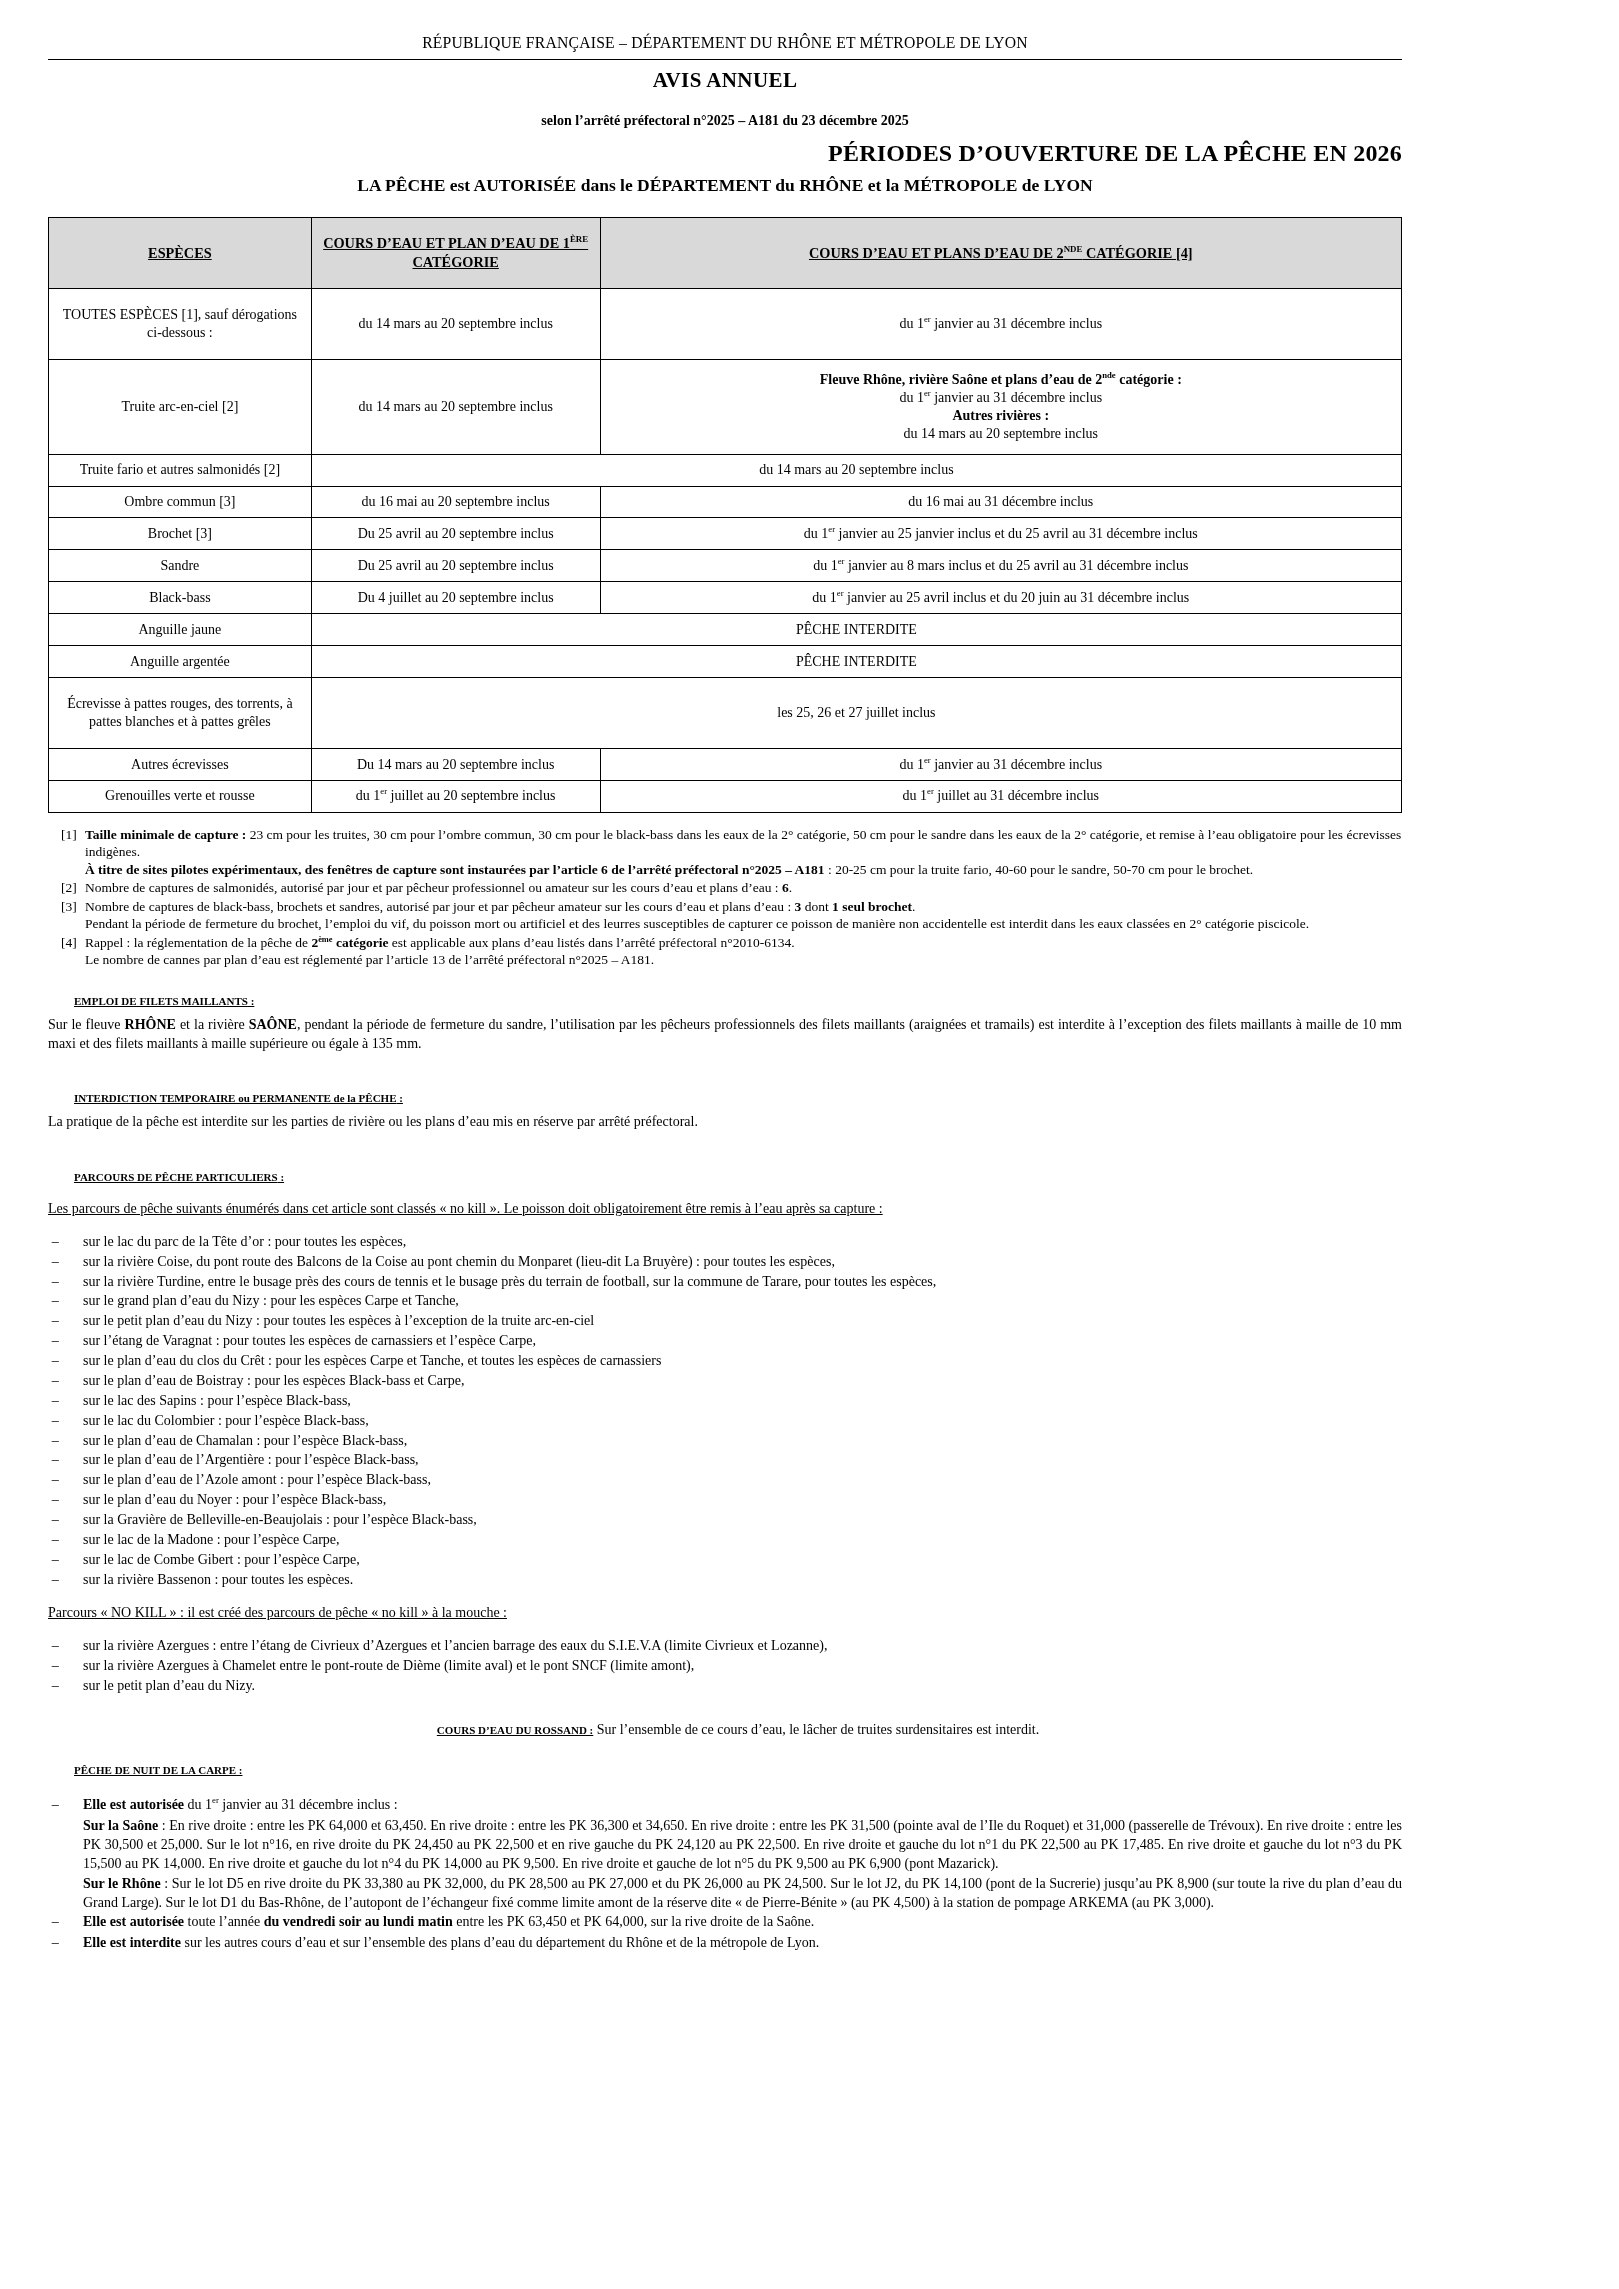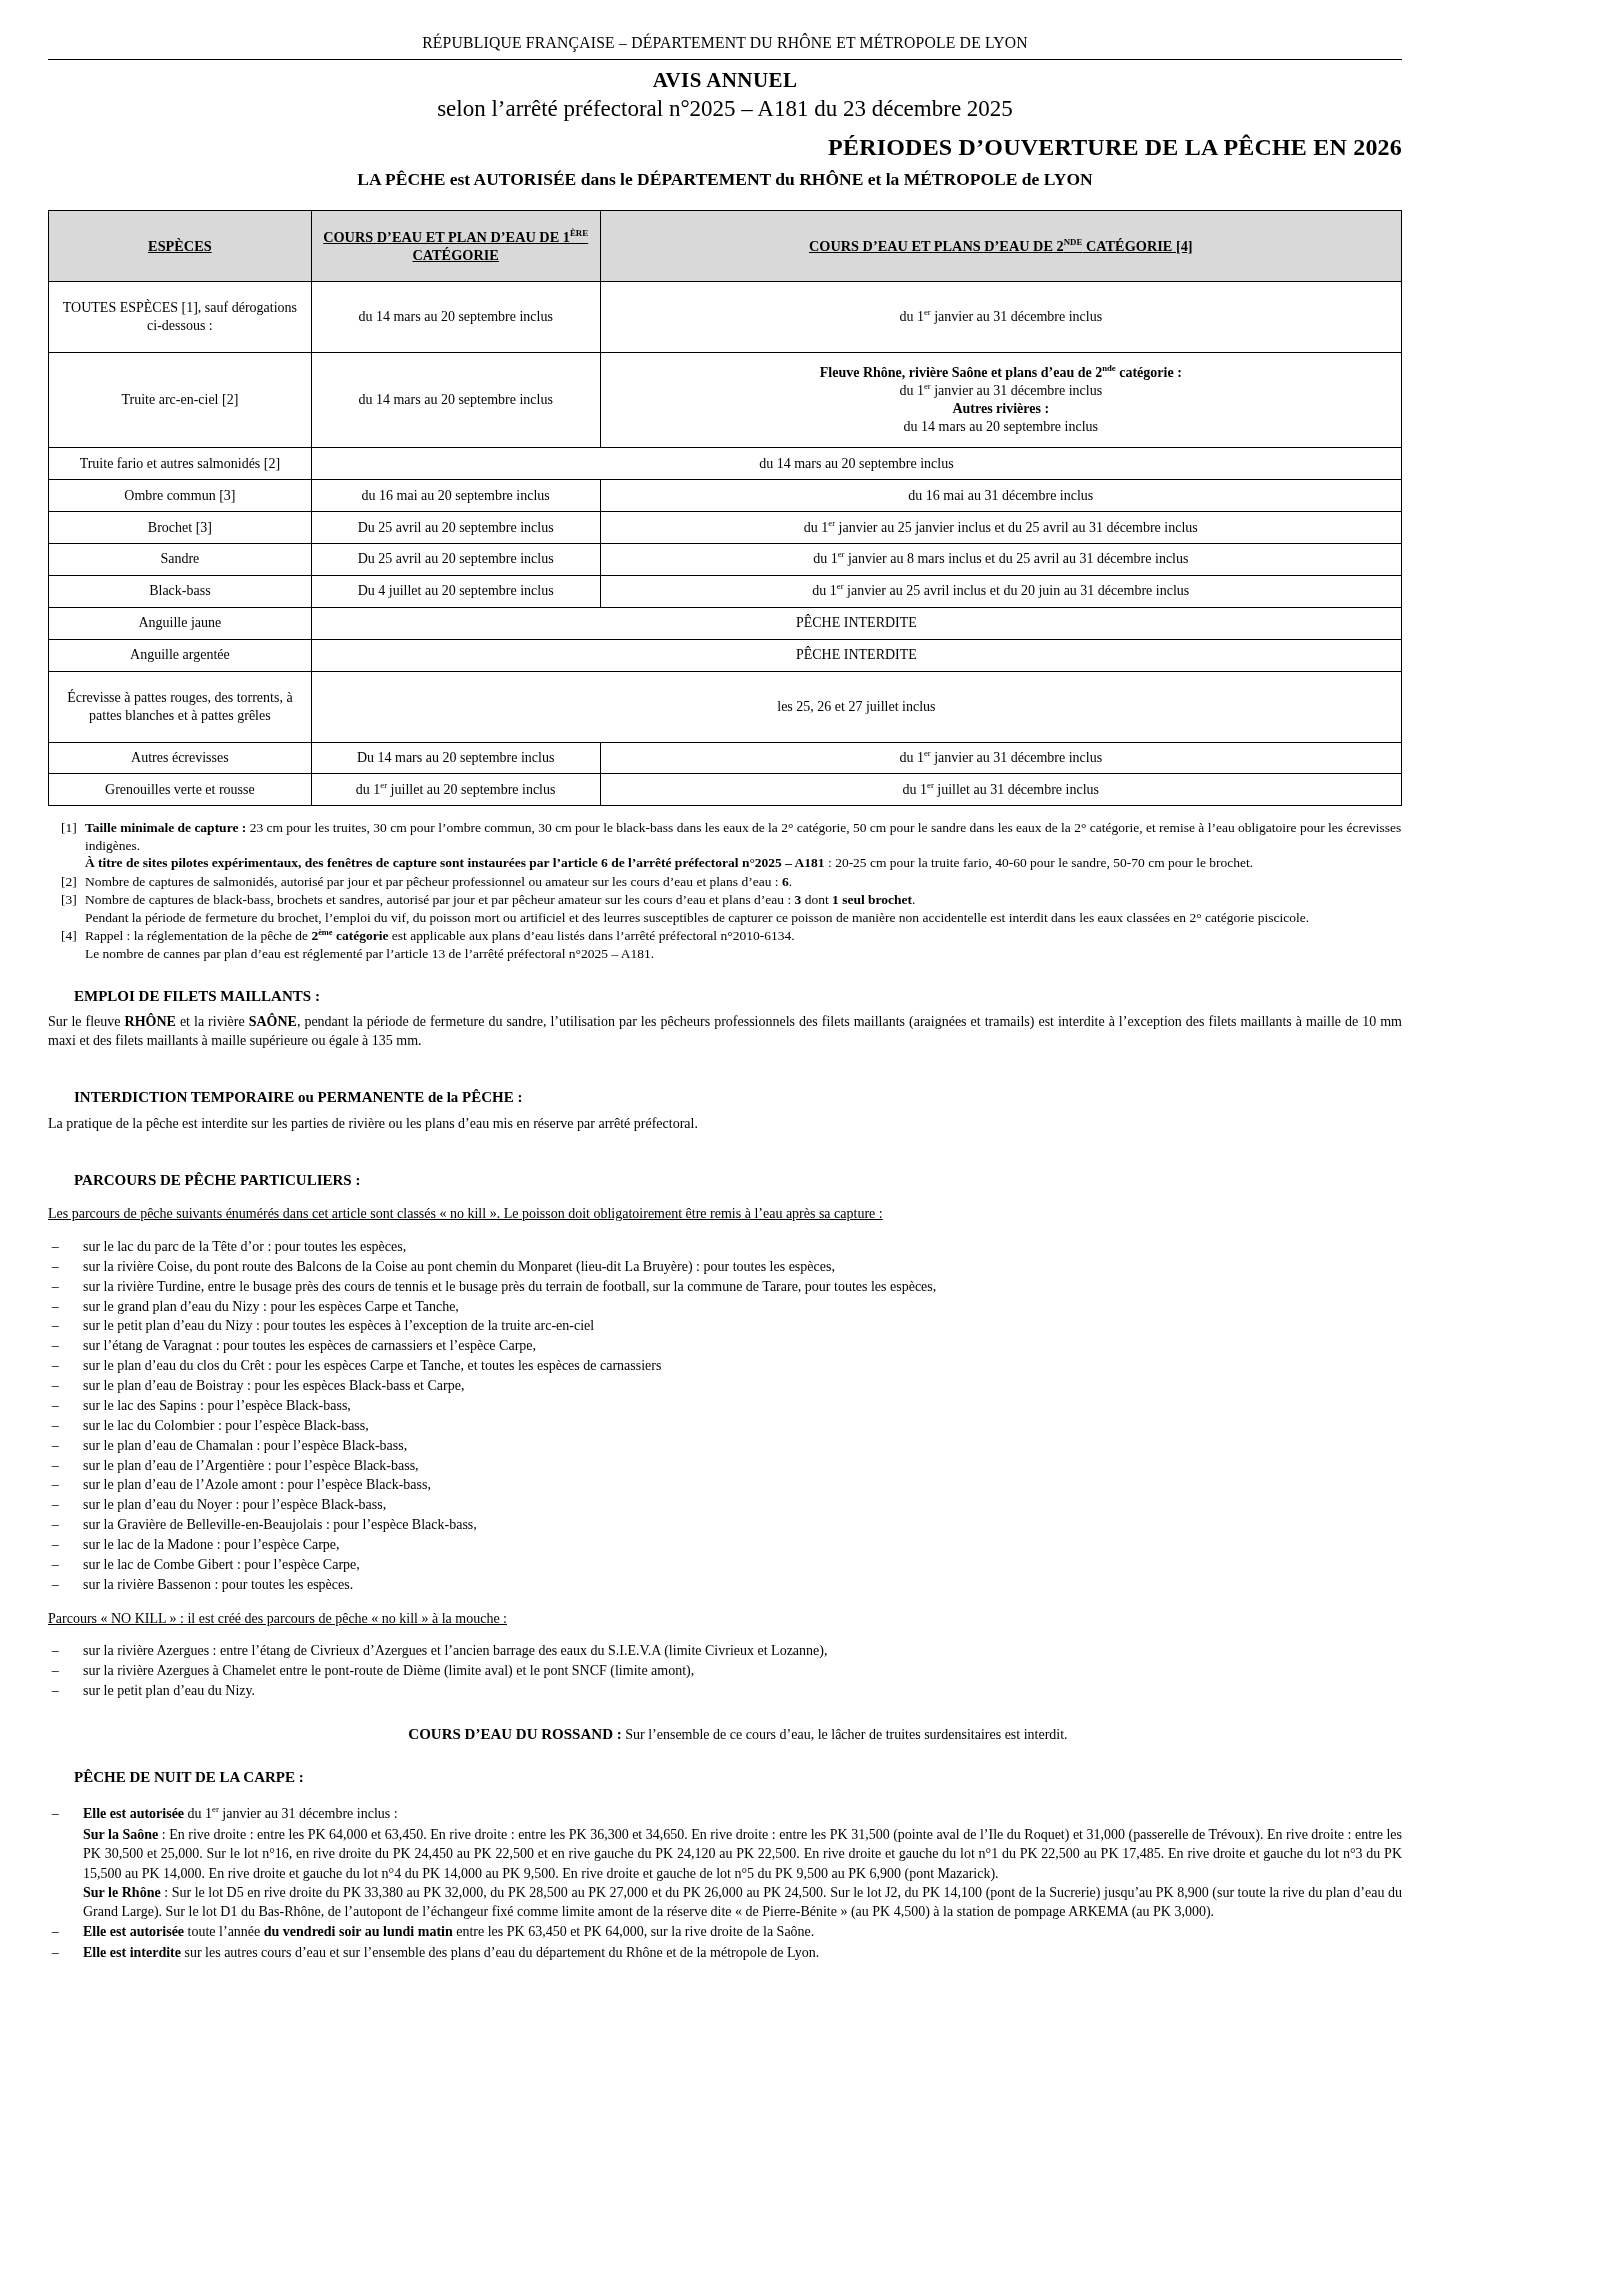--- a/index.html
+++ b/index.html
@@ -33,23 +33,23 @@
     border-top: 1.8px solid #000;
     margin: 0 0 7.4px 0;
   }
   .avis {
     font-size: 21px;
     font-weight: bold;
     letter-spacing: 0.4px;
     margin-top: 3.7px;
   }
   .arrete {
-    font-size: 23px;
-    font-weight: normal;
-    margin-top: 0;
+    font-size: 14px;
+    font-weight: bold;
+    margin-top: 18px;
   }
   .periodes {
     font-size: 24px;
     font-weight: bold;
     margin-top: 8.3px;
     letter-spacing: 0.2px;
     text-align: right;
   }
   .autorisee {
     font-size: 17.5px;
@@ -102,21 +102,22 @@
     flex: 0 0 37px;
     padding-left: 13px;
     box-sizing: border-box;
   }
   .note-body { flex: 1; }
   .note-body p { margin: 0; }
 
   
   .section-title {
     font-weight: bold;
-    font-size: 15px;
+    font-size: 11px;
+    text-decoration: underline;
     margin: 24px 0 0 26px;
     display: inline-block;
   }
   .section-title .nound { text-decoration: none; }
   .para {
     margin-top: 7px;
     font-size: 14px;
     text-align: justify;
     line-height: 1.32;
   }

